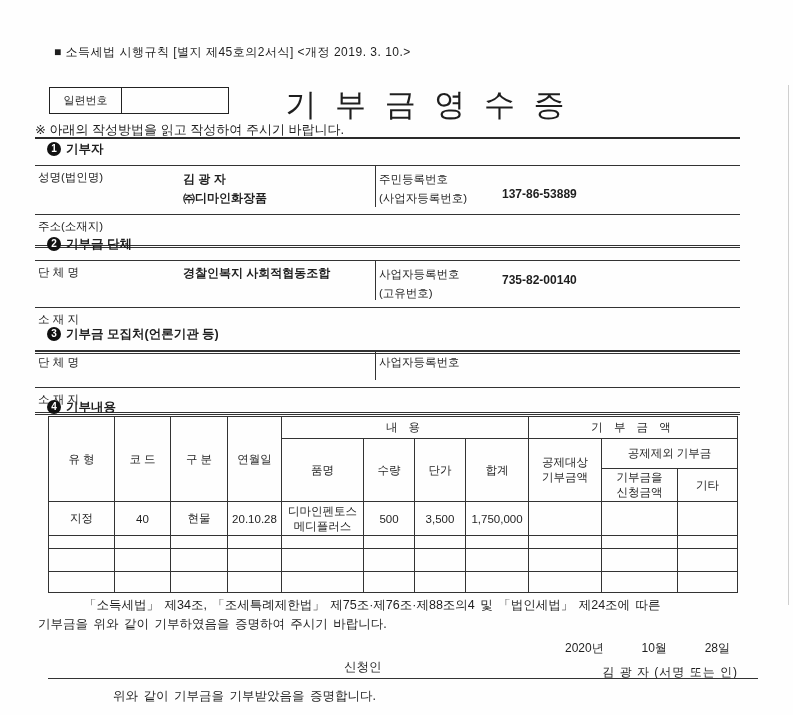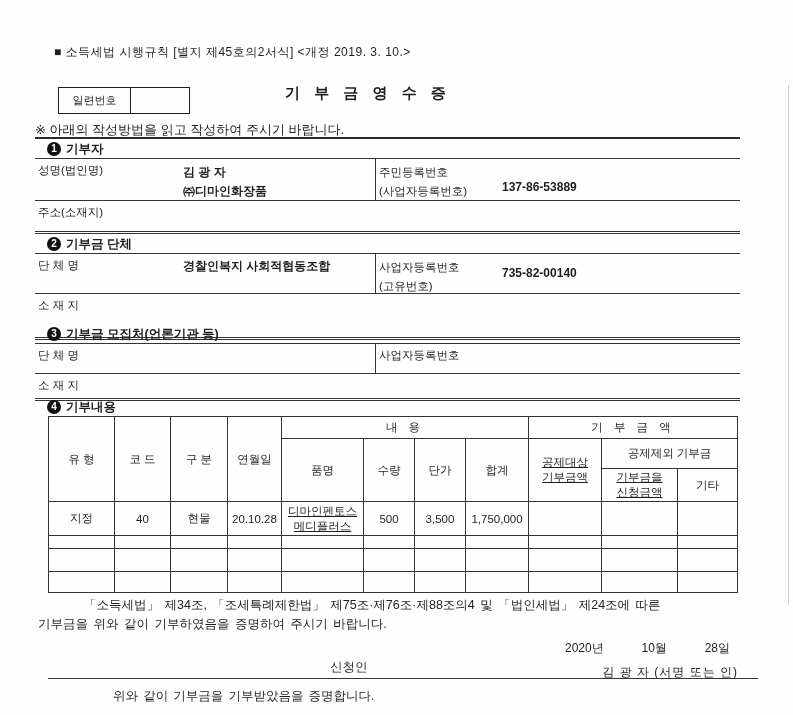--- a/index.html
+++ b/index.html
@@ -1,50 +1,50 @@
 <!DOCTYPE html>
 <html><head>
 <meta charset="utf-8">
 <style>
   * { margin:0; padding:0; box-sizing:border-box; }
   body { width:793px; height:715px; background:#fff; font-family:"Liberation Sans","DejaVu Sans",sans-serif; color:#1e1e1e; }
   .page { position:relative; width:793px; height:715px; background:#fefefe; overflow:hidden; }
   .scan-edge { position:absolute; right:4px; top:85px; height:520px; border-right:1px solid #cfcfcf; }
 
   .reg-line { position:absolute; left:54px; top:44px; font-size:12px; letter-spacing:0.5px; }
-  .serial-box { position:absolute; left:58px; top:87px; width:132px; height:27px; border:1.6px solid #222; display:flex; }
+  .serial-box { position:absolute; left:49px; top:87px; width:180px; height:27px; border:1.6px solid #222; display:flex; }
   .serial-label { width:72px; border-right:1.4px solid #222; font-size:11px; display:flex; align-items:center; justify-content:center; }
   .serial-value { flex:1; }
-  .doc-title { position:absolute; left:285px; top:84px; width:285px; text-align:left; font-size:15px; font-weight:bold; letter-spacing:5px; }
+  .doc-title { position:absolute; left:285px; top:84px; width:285px; text-align:center; font-size:31px; font-weight:normal; letter-spacing:5px; }
   .note { position:absolute; left:35px; top:121px; font-size:13px; }
 
   .section { position:absolute; left:35px; width:705px; background:transparent; }
   .sec-header { padding:3px 0 2px 12px; font-weight:bold; font-size:12.5px; display:flex; align-items:center; gap:5px; height:19px; }
   .numcircle { display:inline-block; width:14px; height:14px; border-radius:50%; background:#111; color:#fff; font-size:10px; line-height:14px; text-align:center; font-weight:bold; flex:0 0 14px; }
-  .formrow { display:flex; border-top:1.2px solid #333; }
+  .formrow { display:flex; border-top:1.2px solid #333;margin-top:7px; }
   .leftpart { display:flex; }
   .rightpart { border-left:1.2px solid #333; display:flex; flex:1; }
   .flabel { font-size:11.5px; padding:4px 0 0 3px; }
   .fvalue { font-size:12px; padding-top:4px;font-weight:bold; }
   .twolines span { display:block; line-height:19px; }
   .sec-bottom { border-bottom:3px double #333; }
   .sec-top { border-top:2px solid #2a2a2a; }
 
   .dtable { border-collapse:collapse; table-layout:fixed; width:689px; margin-left:13px; font-size:11.5px; border:1.6px solid #2a2a2a; }
   .dtable td { border:1px solid #333; text-align:center; vertical-align:middle; padding:1px 2px; overflow:hidden; }
   .dtable .grp { letter-spacing:4px; }
-  .bl { display:block; line-height:15px;text-decoration:underline; }
+  .bl { display:block; line-height:15px; }
 
   .stmt { position:absolute; left:38px; top:596px; width:702px; font-size:12.5px; line-height:18.5px; word-spacing:2px; }
   .stmt .ind { text-indent:46px; }
   .date-line { position:absolute; top:640px; left:565px; width:165px; display:flex; justify-content:space-between; font-size:12px;gap:9px; }
-  .applicant { position:absolute; top:659px; left:330px; font-size:12.5px; }
+  .applicant { position:absolute; top:659px; left:344px; font-size:12.5px; }
   .sig-name { position:absolute; top:664px; right:55px; font-size:12px; letter-spacing:1px; }
   .sig-line { position:absolute; top:678px; left:48px; width:710px; border-bottom:1.6px solid #333; }
-  .certify { position:absolute; top:688px; left:113px; font-size:12.5px; word-spacing:2px;font-family:Liberation Serif, serif; }
+  .certify { position:absolute; top:688px; left:113px; font-size:12.5px; word-spacing:2px; }
 </style>
 </head>
 <body>
 
 <div class="page">
   <div class="scan-edge"></div>
 
   <div class="reg-line">■ 소득세법 시행규칙 [별지 제45호의2서식] &lt;개정 2019. 3. 10.&gt;</div>
 
   <div class="serial-box">

